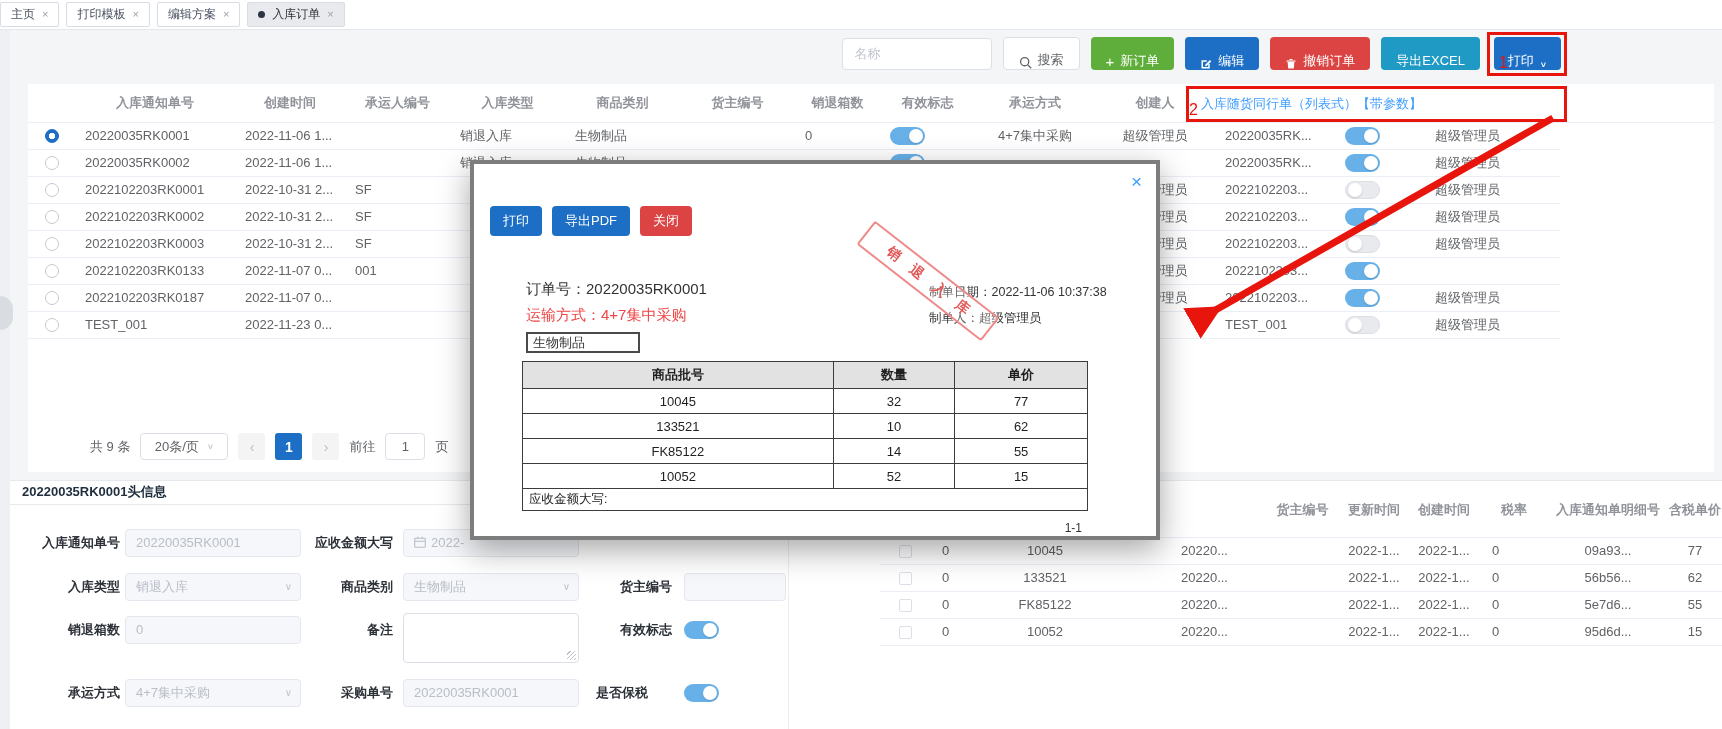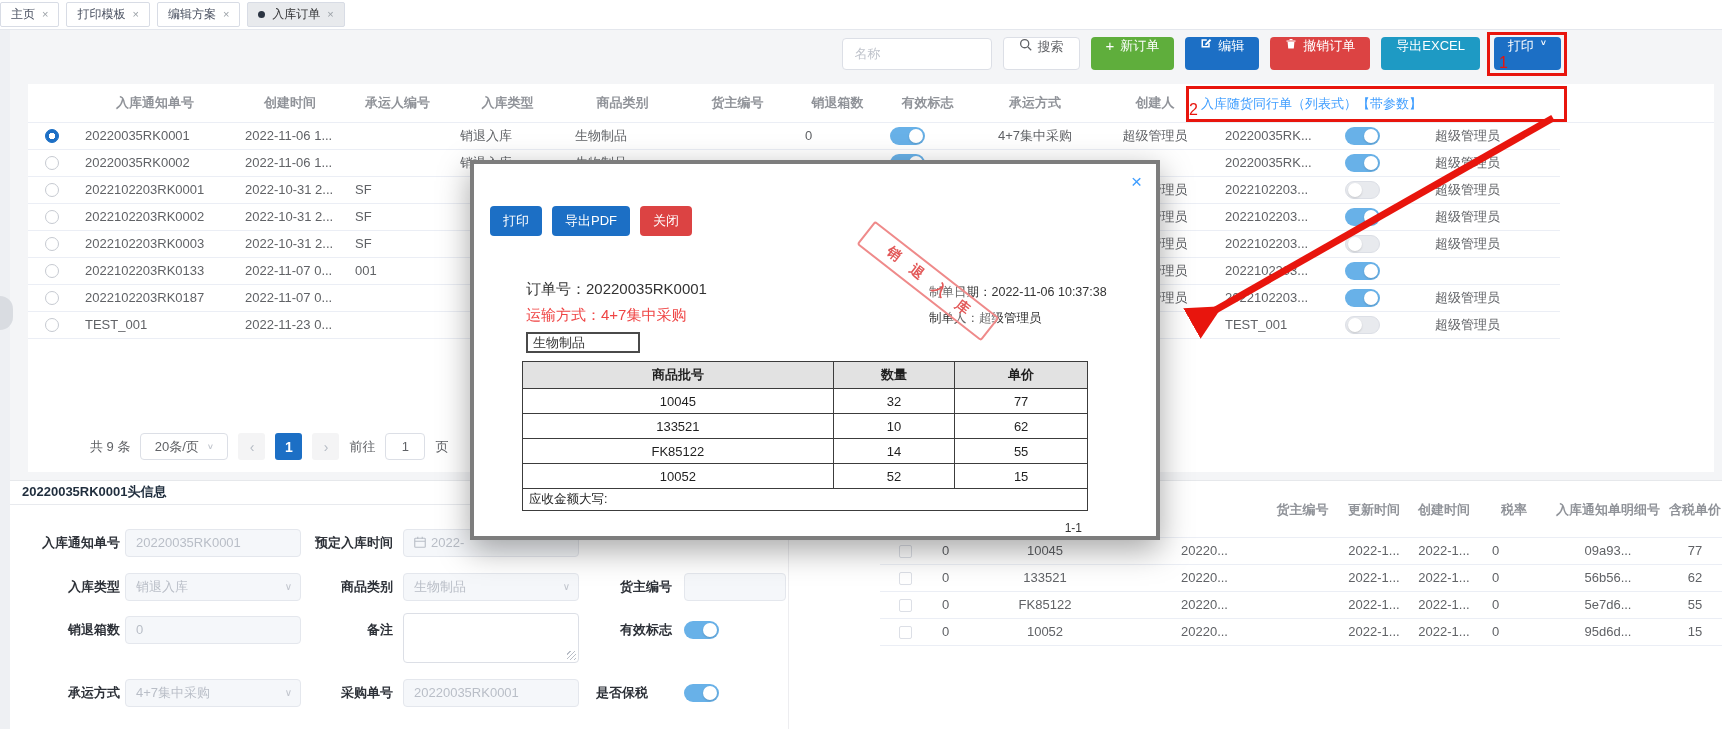--- a/index.html
+++ b/index.html
@@ -11,21 +11,21 @@
   .tab.active{background:#e8eaed;color:#303133}
   .tab .dot{width:7px;height:7px;border-radius:50%;background:#2b3442}
   .tab .x{color:#9aa0a6;font-size:11px;line-height:1}
   
   .edge{position:absolute;left:0;top:30px;width:10px;bottom:0;background:#eef0f3}
   .edge-handle{position:absolute;left:0;top:296px;width:13px;height:34px;background:#d9dce1;border-radius:0 17px 17px 0}
   
   .toolbar{position:absolute;top:37px;right:242px;display:flex;align-items:center;gap:11px}
   .inp{height:32px;width:150px;background:#fff;border:1px solid #dcdfe6;border-radius:4px;padding:0 12px;font-size:13px;color:#606266;outline:none}
   .inp::placeholder{color:#c0c4cc}
-  .btn{height:33px;display:inline-flex;align-items:flex-start;justify-content:center;gap:6px;padding:0 15px;border-radius:4px;font-size:13px;border:none;cursor:pointer;white-space:nowrap}
+  .btn{height:33px;display:inline-flex;align-items:flex-end;justify-content:center;gap:6px;padding:0 15px;border-radius:4px;font-size:13px;border:none;cursor:pointer;white-space:nowrap}
   .btn.plain{background:#fff;border:1px solid #dcdfe6;color:#606266}
   .btn.green{background:#5fae3c;color:#fff}
   .btn.blue{background:#1c6fc5;color:#fff}
   .btn.red{background:#dc4343;color:#fff}
   .btn.teal{background:#1e9ac4;color:#fff}
   .btn-print{position:absolute;top:37px;left:1494px;width:67px}
   .chev{font-size:10px;transform:scaleY(.8)}
   
   .main-card{position:absolute;left:28px;top:84px;width:1686px;height:388px;background:#fff}
   table.grid{border-collapse:collapse;table-layout:fixed;width:1686px}
@@ -337,21 +337,21 @@
     </div>
   </div>
 
   <div class="bottom"></div>
   <div class="vline"></div>
   <div class="form-title">20220035RK0001头信息</div>
   <div class="form-div"></div>
 
   <div class="lbl" style="left:8px;top:529px;width:112px">入库通知单号</div>
   <div class="ipt" style="left:125px;top:529px;width:176px">20220035RK0001</div>
-  <div class="lbl" style="left:293px;top:529px;width:100px">预定入库时间</div>
+  <div class="lbl" style="left:293px;top:529px;width:100px">应收金额大写</div>
   <div class="ipt" style="left:403px;top:529px;width:176px">
     <svg width="12" height="12" viewBox="0 0 16 16" style="vertical-align:-1px;margin-right:5px">
         <rect x="1" y="3" width="14" height="12" rx="1" fill="none" stroke="#b9bec7" stroke-width="1.5"></rect>
         <line x1="1" y1="7" x2="15" y2="7" stroke="#b9bec7" stroke-width="1.5"></line>
         <line x1="5" y1="1" x2="5" y2="4" stroke="#b9bec7" stroke-width="1.5"></line>
         <line x1="11" y1="1" x2="11" y2="4" stroke="#b9bec7" stroke-width="1.5"></line>
       </svg><span>2022-</span>
   </div>
 
   <div class="lbl" style="left:8px;top:573px;width:112px">入库类型</div>

